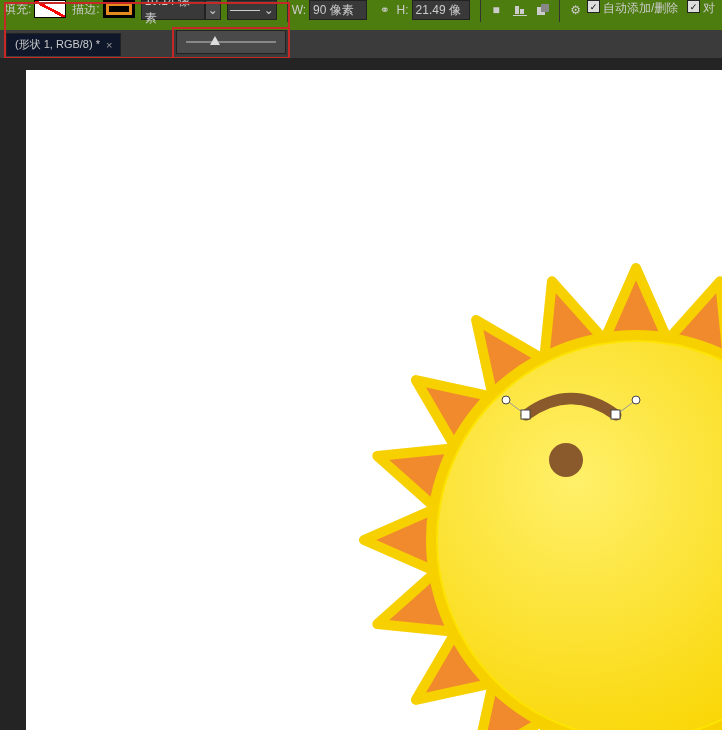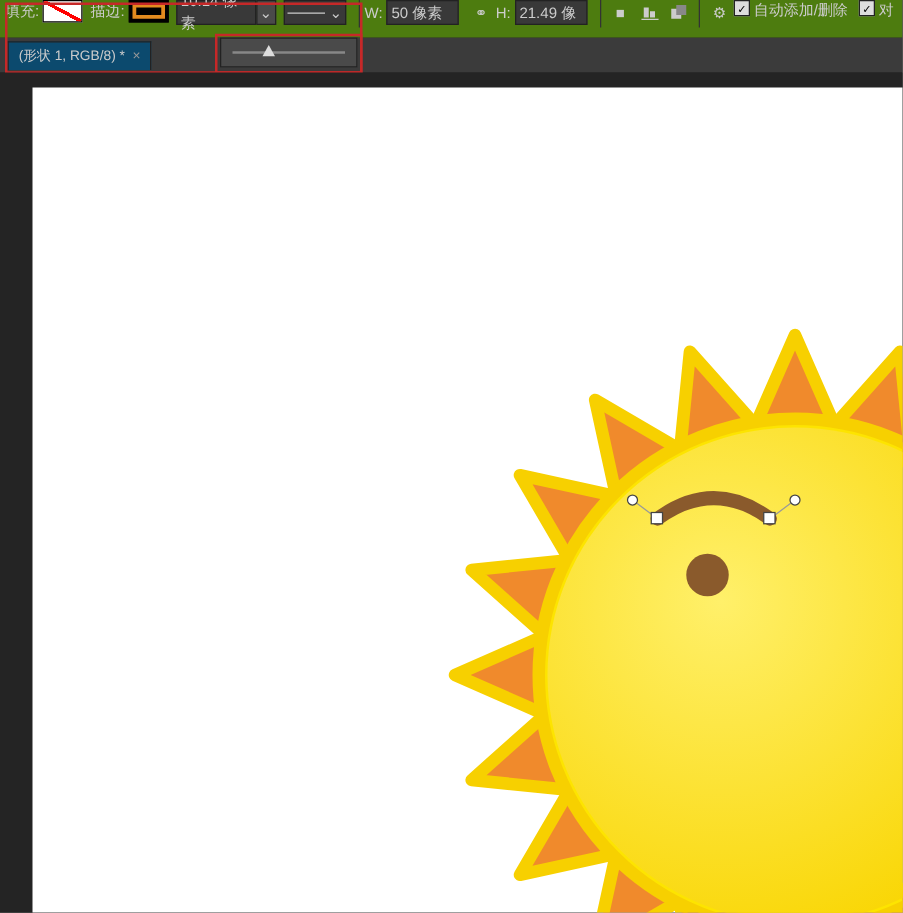--- a/index.html
+++ b/index.html
@@ -15,21 +15,21 @@
   .vbtn{width:14px;height:18px;background:#4a4a4a;border:1px solid #222;display:flex;align-items:center;justify-content:center;}
   .strokepicker{width:48px;height:18px;background:#393939;border:1px solid #222;display:flex;align-items:center;justify-content:center;}
   .strokepicker .line{width:30px;height:1px;background:#ccc;}
   .divider{width:1px;height:22px;background:#333;margin:0 4px;}
   .iconbtn{width:20px;height:20px;display:flex;align-items:center;justify-content:center;margin:0 2px;}
   .cb{width:11px;height:11px;background:#ddd;border:1px solid #222;display:inline-flex;align-items:center;justify-content:center;margin-right:3px;font-size:9px;color:#000;}
   .redbox{position:absolute;border:2px solid #c62828;pointer-events:none;}
   .rb1{left:4px;top:2px;width:282px;height:53px;}
   .rb2{left:172px;top:27px;width:114px;height:28px;}
   .tabs{height:28px;background:#3b3b3b;display:flex;align-items:center;padding-left:6px;}
-  .tab{height:22px;display:flex;align-items:center;background:#0c4a6e;padding:0 8px;border-top:1px solid #222;border-left:1px solid #222;border-right:1px solid #222;font-size:11px;}
+  .tab{height:22px;display:flex;align-items:center;background:#0f172a;padding:0 8px;border-top:1px solid #222;border-left:1px solid #222;border-right:1px solid #222;font-size:11px;}
   .tab .close{margin-left:6px;color:#999;}
   .sliderpanel{position:absolute;left:176px;top:30px;width:108px;height:22px;background:#4a4a4a;border:1px solid #222;display:flex;align-items:center;justify-content:center;}
   .sliderpanel .track{width:90px;height:2px;background:#888;position:relative;}
   .sliderpanel .handle{position:absolute;left:24px;top:-5px;width:0;height:0;border-left:5px solid transparent;border-right:5px solid transparent;border-bottom:9px solid #ddd;}
   .stage{position:absolute;left:0;top:58px;right:0;bottom:0;background:#242424;}
   .canvas{position:absolute;left:26px;top:12px;width:696px;height:660px;background:#fff;overflow:hidden;}
   .sun{position:absolute;left:330px;top:190px;width:560px;height:560px;}
 </style>
 </head>
 <body>
@@ -56,21 +56,21 @@
   <div class="grp">
     <span class="strokepicker">
         <span class="line"></span>
         <span style="margin-left:4px">⌄</span>
       </span>
   </div>
   <div class="divider"></div>
   <div class="grp">
     <span class="lbl">W:</span>
     <span class="valbox wide">
-        <span>50 像素</span>
+        <span>90 像素</span>
       </span>
   </div>
   <span class="iconbtn">
       <span>⚭</span>
     </span>
   <div class="grp">
     <span class="lbl">H:</span>
     <span class="valbox wide">
         <span>21.49 像</span>
       </span>

